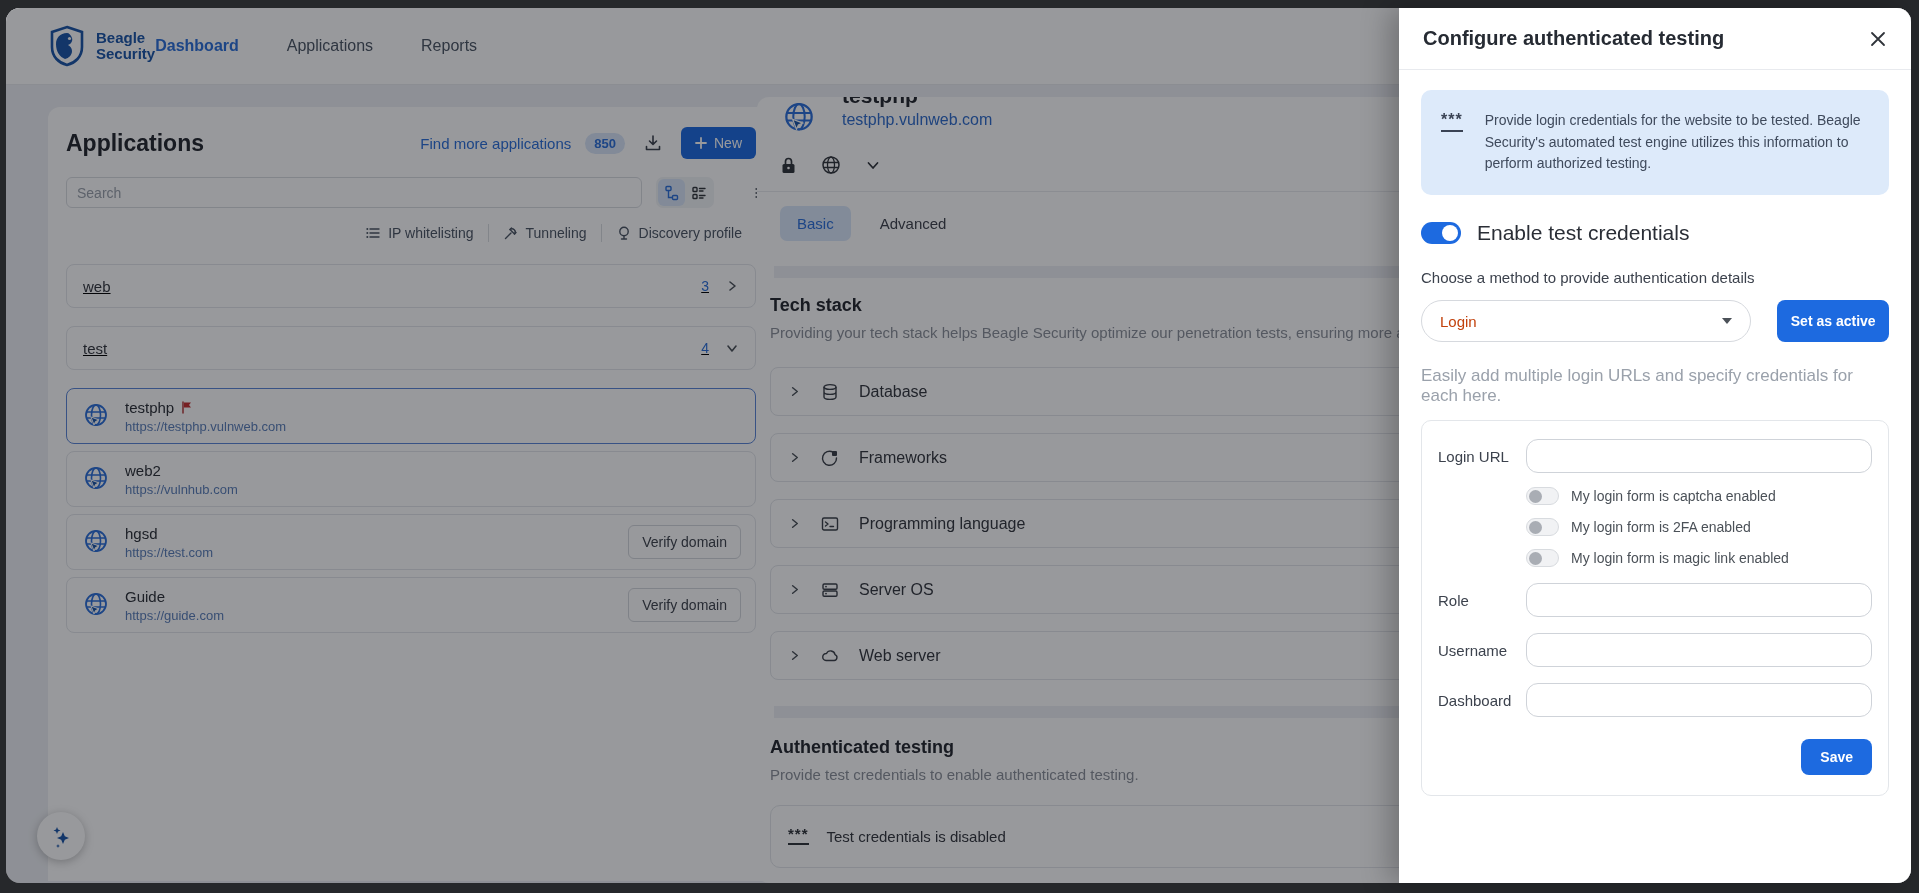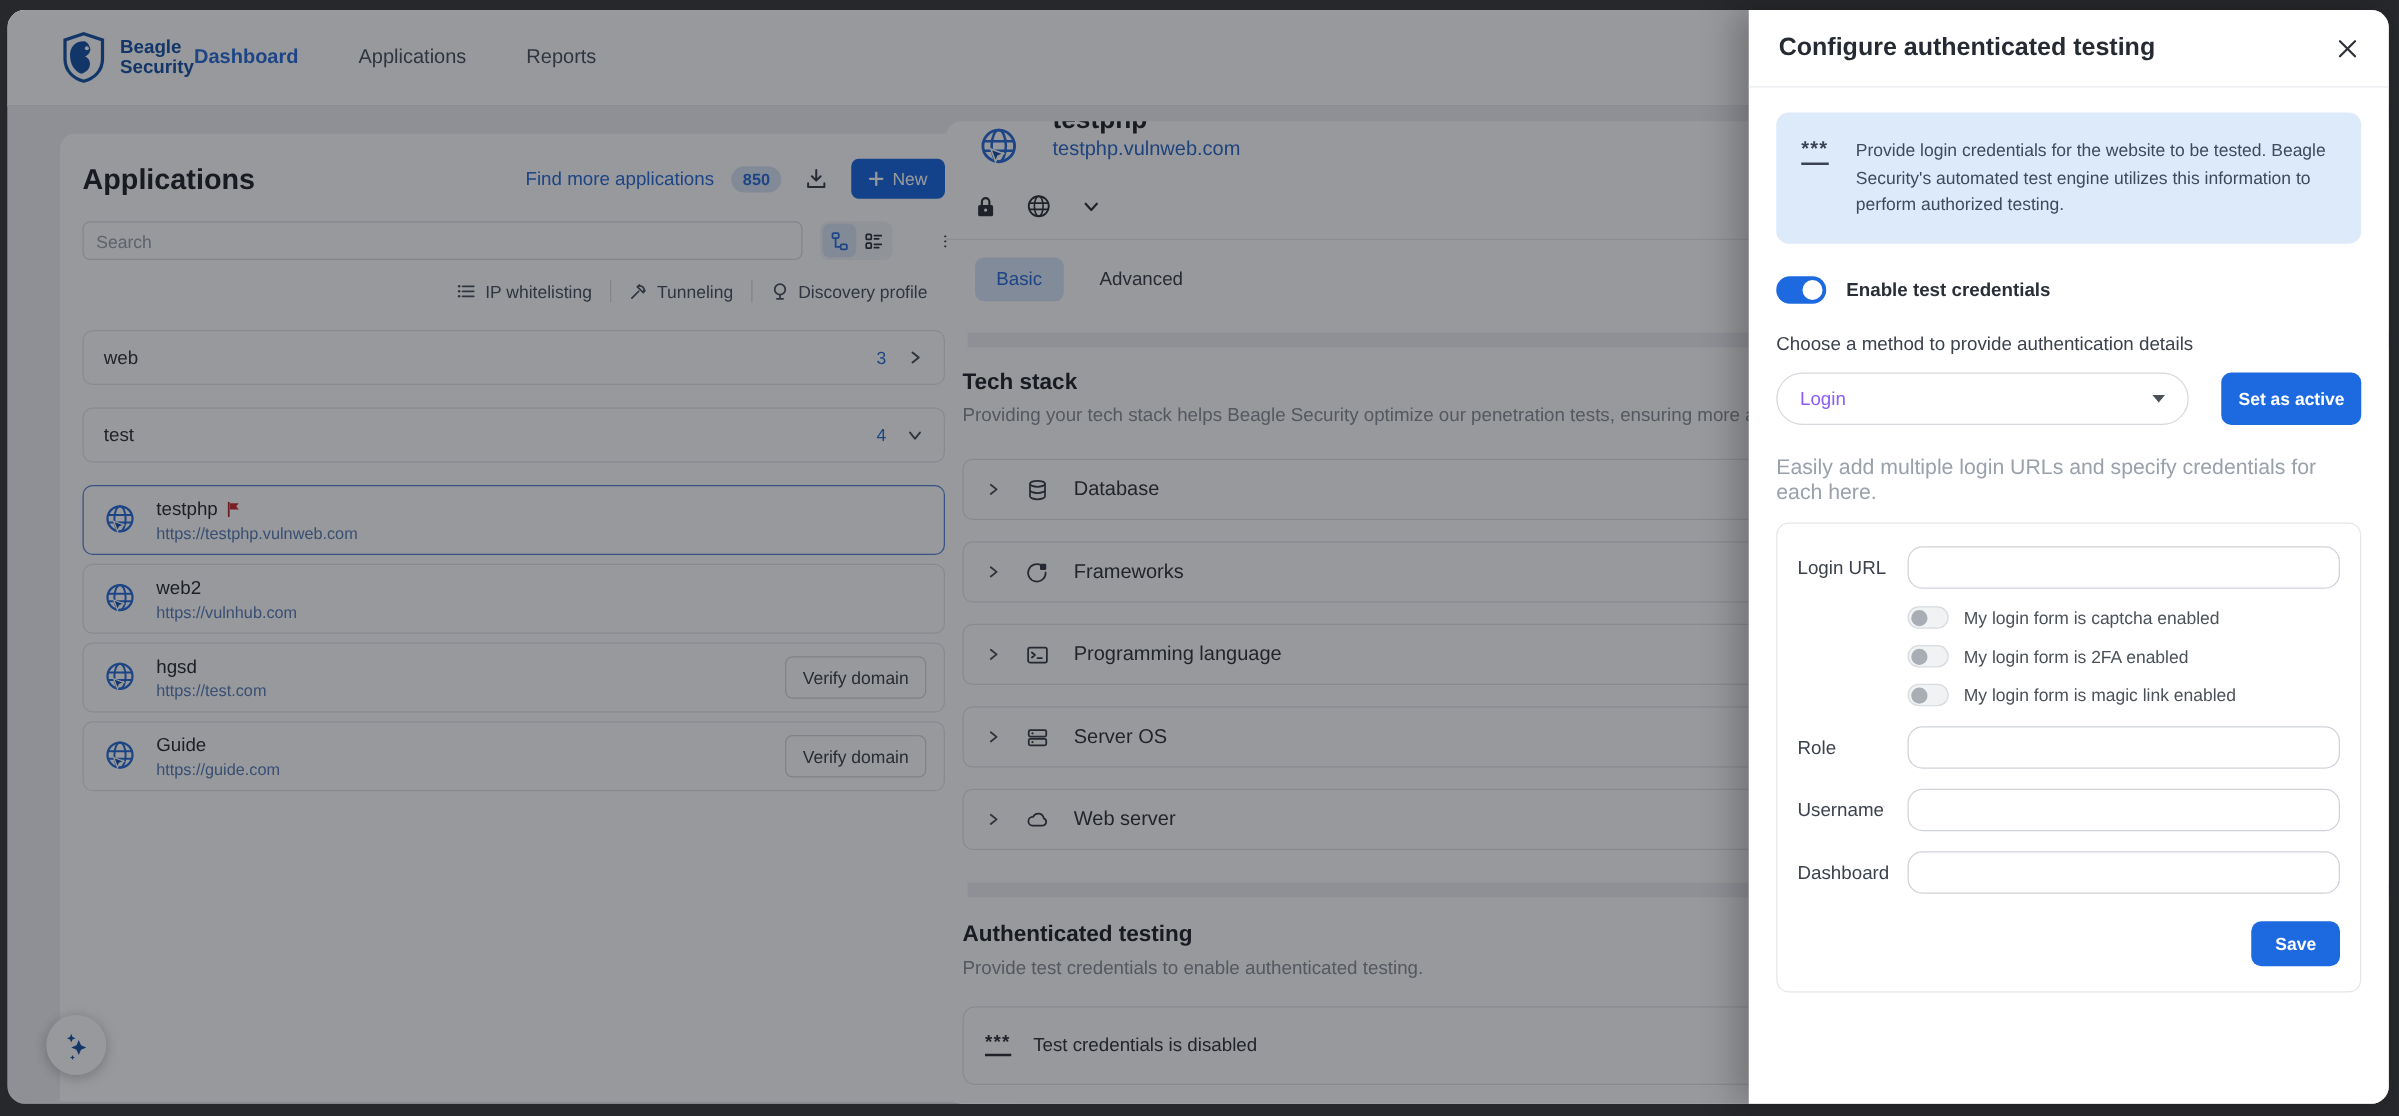--- a/index.html
+++ b/index.html
@@ -28,21 +28,21 @@
   .search-row { display:flex; align-items:center; margin-top:18px; gap:14px; }
   .search-input { flex:0 0 576px; height:31px; border:1px solid #d9dce1; border-radius:6px; padding:0 10px; font-size:14px; color:#30343a; outline:none; font-family:inherit; background:#fff; }
   .search-input::placeholder { color:#9aa1ab; }
   .view-toggle { display:flex; border-radius:7px; background:#f2f4f7; padding:2px; }
   .vt-cell { width:27px; height:27px; display:flex; align-items:center; justify-content:center; border-radius:6px; cursor:pointer; }
   .vt-cell.active { background:#d9e6f8; }
   .filters-row { margin-top:16px; display:flex; justify-content:flex-end; align-items:center; gap:0; }
   .filter-item { display:flex; align-items:center; gap:7px; font-size:14px; color:#4b5563; padding:0 14px; cursor:pointer; }
   .filter-sep { width:1px; height:18px; background:#d9dce1; }
   .app-list { margin-top:22px; }
-  .group-row { height:44px; border:1px solid #e3e6ea; border-radius:8px; display:flex; align-items:center; padding:0 16px; margin-bottom:18px; background:#fff; cursor:pointer; }
+  .group-row { height:44px; border:1px solid #e3e6ea; border-radius:8px; display:flex; align-items:center; padding:0 16px; margin-bottom:18px; background:#fff; cursor:pointer;text-decoration:underline; }
   .group-name { font-size:15px; color:#33363d; }
   .group-right { margin-left:auto; display:flex; align-items:center; gap:16px; }
   .group-count { color:#2b6fd9; font-size:14px; }
   .app-row { height:56px; border:1px solid #e3e6ea; border-radius:8px; display:flex; align-items:center; padding:0 14px; margin-bottom:7px; background:#fff; cursor:pointer; }
   .app-row.selected { border:1.5px solid #5b86d7; }
   .app-ico { margin-right:14px; display:flex; }
   .app-meta { display:flex; flex-direction:column; gap:3px; }
   .app-name { font-size:15px; color:#2b2f36; display:flex; align-items:center; gap:7px; }
   .app-url { font-size:13px; color:#5b7fb9; }
   .btn-verify { margin-left:auto; background:#fff; border:1px solid #d4d7dc; border-radius:6px; padding:8px 13px; font-size:14px; color:#3f444d; cursor:pointer; font-family:inherit; }
@@ -78,25 +78,25 @@
   .drawer-head { height:62px; display:flex; align-items:center; padding:0 24px; border-bottom:1px solid #e8eaee; }
   .drawer-title { font-size:20px; font-weight:bold; color:#262b33; }
   .drawer-close { margin-left:auto; cursor:pointer; display:flex; }
   .drawer-body { padding:20px 22px; }
   .info-box { background:#ddeafa; border-radius:10px; padding:20px 20px; display:flex; gap:22px; }
   .info-ico { font-weight:bold; color:#3a4354; font-size:16px; letter-spacing:1px; border-bottom:2px solid #3a4354; line-height:11px; padding-bottom:5px; height:18px; margin-top:4px; }
   .info-text { font-size:14px; color:#3f4a5c; line-height:1.55; }
   .toggle-row { display:flex; align-items:center; gap:16px; margin-top:26px; }
   .toggle { width:40px; height:22px; border-radius:11px; background:#1d6ae0; position:relative; cursor:pointer; flex:none; }
   .toggle .knob { position:absolute; width:16px; height:16px; border-radius:50%; background:#fff; top:3px; right:3px; }
-  .toggle-label { font-size:15px; font-weight:bold; color:#2a2e36; }
+  .toggle-label { font-size:21px; font-weight:normal; color:#2a2e36; }
   .method-label { margin-top:24px; font-size:15px; color:#3c424d; }
   .method-row { margin-top:14px; display:flex; align-items:center; }
   .select { width:342px; height:42px; border:1px solid #d6d9de; border-radius:21px; display:flex; align-items:center; padding:0 18px; cursor:pointer; background:#fff; }
-  .select-value { font-size:15px; color:#8b5cf6; }
+  .select-value { font-size:15px; color:#c2410c; }
   .select-caret { margin-left:auto; width:0; height:0; border-left:5px solid transparent; border-right:5px solid transparent; border-top:6px solid #4b5158; }
   .btn-primary { background:#1d6ae0; color:#fff; border:none; border-radius:8px; font-size:14px; font-weight:bold; font-family:inherit; cursor:pointer; }
   .btn-setactive { margin-left:26px; width:116px; height:42px; }
   .helper-text { margin-top:24px; font-size:17px; color:#9aa1ab; }
   .cred-card { margin-top:14px; border:1px solid #e3e6ea; border-radius:10px; padding:18px 16px 20px 16px; }
   .form-row { display:flex; align-items:center; margin-top:16px; }
   .form-row.first { margin-top:0; }
   .form-label { width:88px; flex:none; font-size:15px; color:#3c424d; }
   .form-input { flex:1; height:34px; border:1px solid #cfd3d9; border-radius:12px; outline:none; padding:0 12px; font-size:14px; color:#30343a; font-family:inherit; background:#fff; }
   .mini-toggles { margin:14px 0 4px 88px; display:flex; flex-direction:column; gap:13px; }

